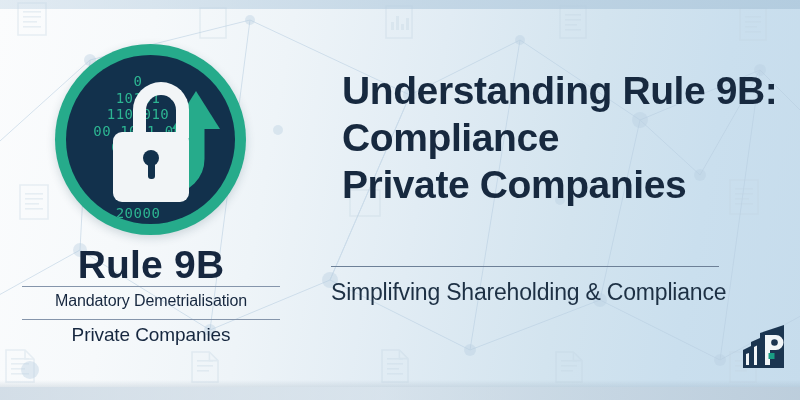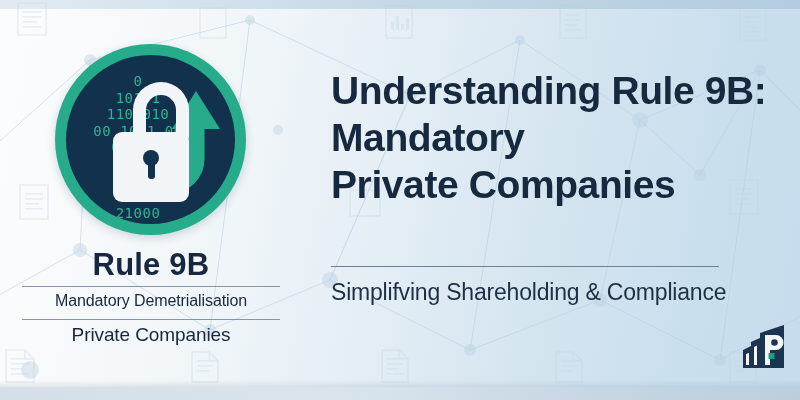--- a/index.html
+++ b/index.html
@@ -150,21 +150,21 @@
 
   .brand-block {
     position: absolute;
     left: 12px;
     top: 247px;
     width: 278px;
     text-align: center;
     color: #16273f;
   }
   .brand-title {
-    font-size: 31px;
+    font-size: 39px;
     font-weight: bold;
     letter-spacing: .2px;
     line-height: 36px;
   }
   .brand-rule {
     height: 0;
     border-top: 1.4px solid #8595ab;
     margin: 3px 10px 0 10px;
   }
   .brand-sub {
@@ -187,20 +187,21 @@
     top: 67px;
     width: 400px;
     color: #17293f;
   }
   .headline-line {
     font-size: 39px;
     font-weight: bold;
     line-height: 47px;
     letter-spacing: -.4px;
     white-space: nowrap;
+    margin-left: 11px;
   }
   .headline-rule {
     position: absolute;
     left: 331px;
     top: 266px;
     width: 388px;
     height: 0;
     border-top: 1.5px solid #6d8097;
   }
   .subhead {
@@ -351,21 +352,21 @@
     </svg>
 
   <div class="top-band"></div>
   <div class="bottom-band-shadow"></div>
   <div class="bottom-band"></div>
 
   <div class="emblem">
     <div class="emblem-ring"></div>
     <div class="emblem-core">
 
-      <div class="binary" id="binary-rows"><div>0</div><div>10101</div><div>1101010</div><div>00 10 1 00</div><div>0010 0</div><div>01010</div><div>10011</div><div>0100</div><div>21000</div></div>
+      <div class="binary" id="binary-rows"><div>0</div><div>10101</div><div>1101010</div><div>00 10 1 00</div><div>0010 0</div><div>01010</div><div>10011</div><div>0100</div><div>20000</div></div>
 
       <svg class="arrow-svg" viewBox="0 0 169 169">
         <path d="M58 130 L104 130 A26 26 0 0 0 130 104 L130 68" stroke="#26ab8b" stroke-width="17" fill="none" stroke-linecap="butt"></path>
         <polygon points="130,36 154,74 106,74" fill="#26ab8b"></polygon>
       </svg>
 
       <div class="lock">
         <div class="lock-shackle"></div>
         <div class="lock-body"></div>
         <div class="lock-keyhole"></div>
@@ -377,21 +378,21 @@
   <div class="brand-block">
     <div class="brand-title">Rule 9B</div>
     <div class="brand-rule"></div>
     <div class="brand-sub">Mandatory Demetrialisation</div>
     <div class="brand-rule"></div>
     <div class="brand-sub2">Private Companies</div>
   </div>
 
   <div class="headline">
     <div class="headline-line">Understanding Rule 9B:</div>
-    <div class="headline-line">Mandatory</div>
+    <div class="headline-line">Compliance</div>
     <div class="headline-line">Private Companies</div>
   </div>
   <div class="headline-rule"></div>
   <div class="subhead">Simplifving Shareholding &amp; Compliance</div>
 
   <svg class="corner-logo" viewBox="0 0 48 50">
     <g fill="#1b3550">
       <path d="M20 11 L44 3 L44 46 L20 46 Z"></path>
       <path d="M11 20 L20 16 L20 46 L11 46 Z"></path>
       <path d="M3 28 L11 24 L11 46 L3 46 Z"></path>

